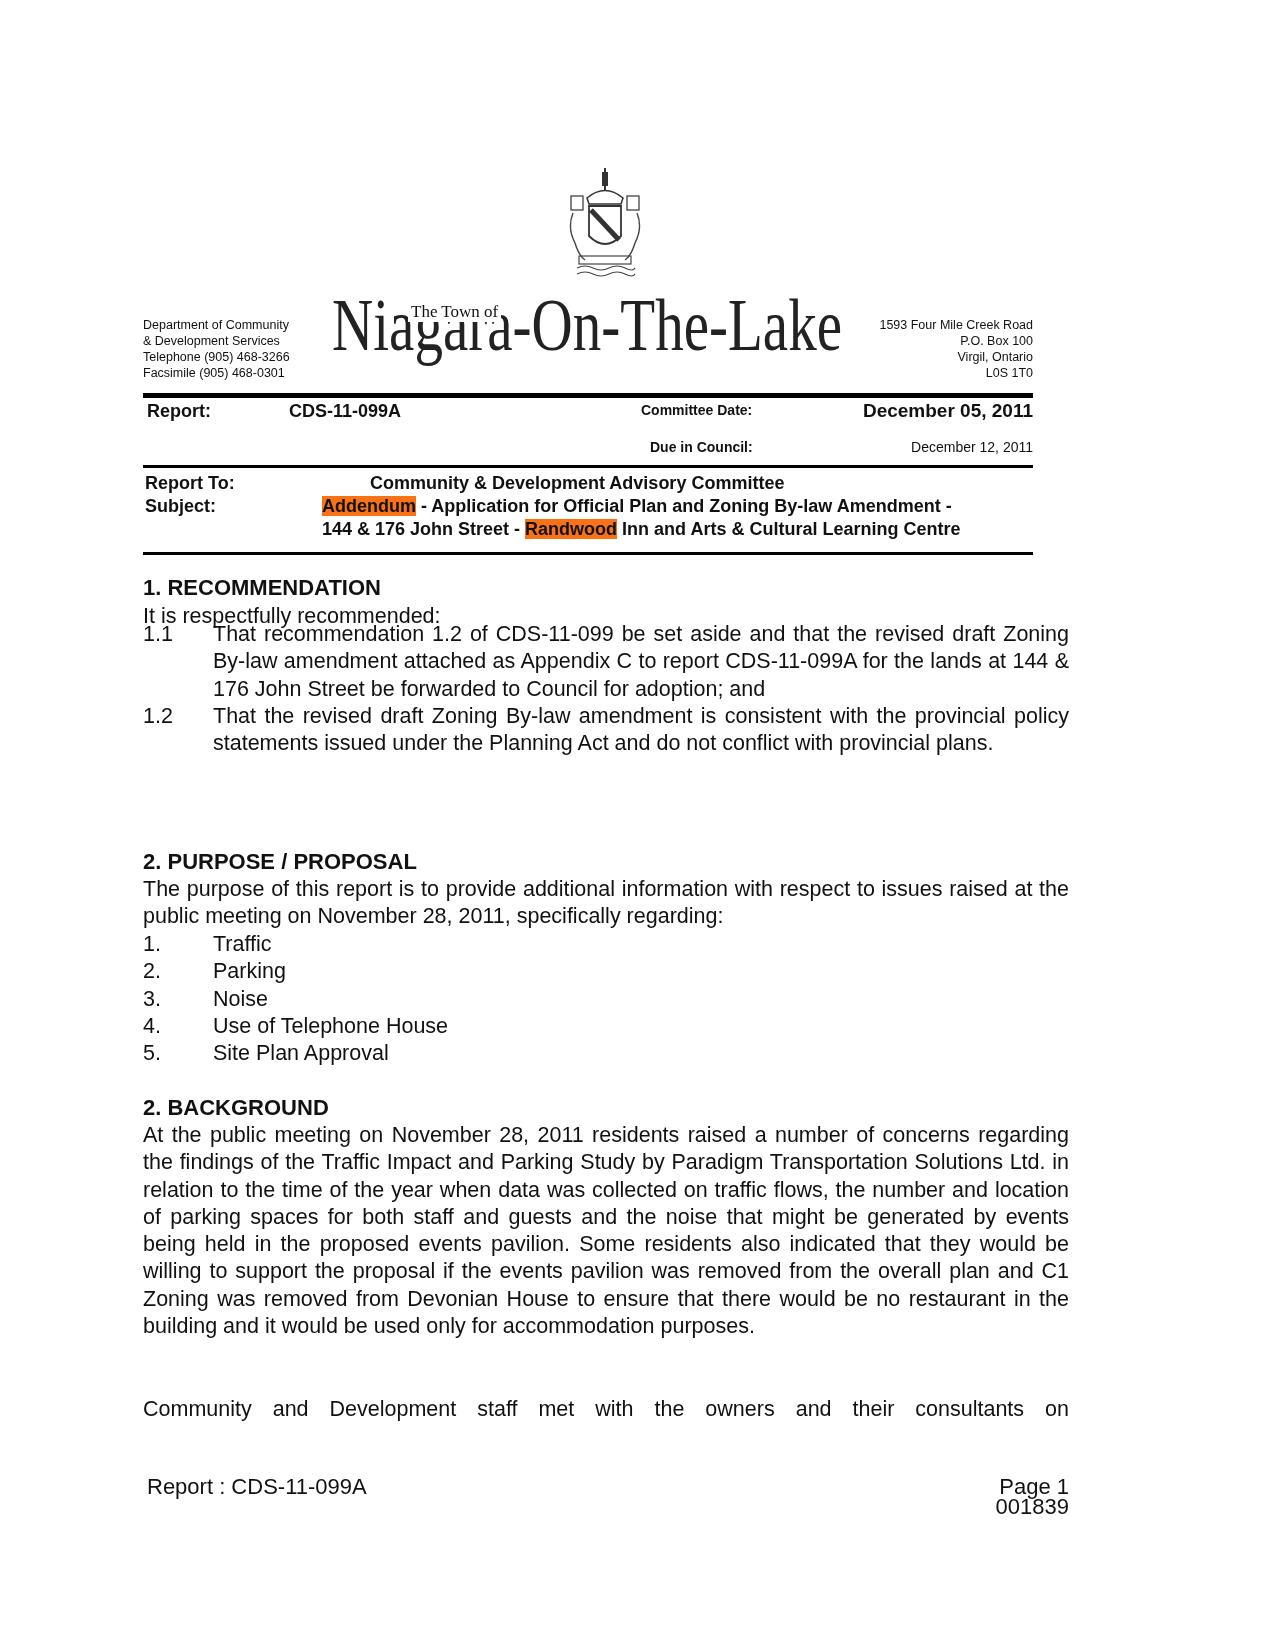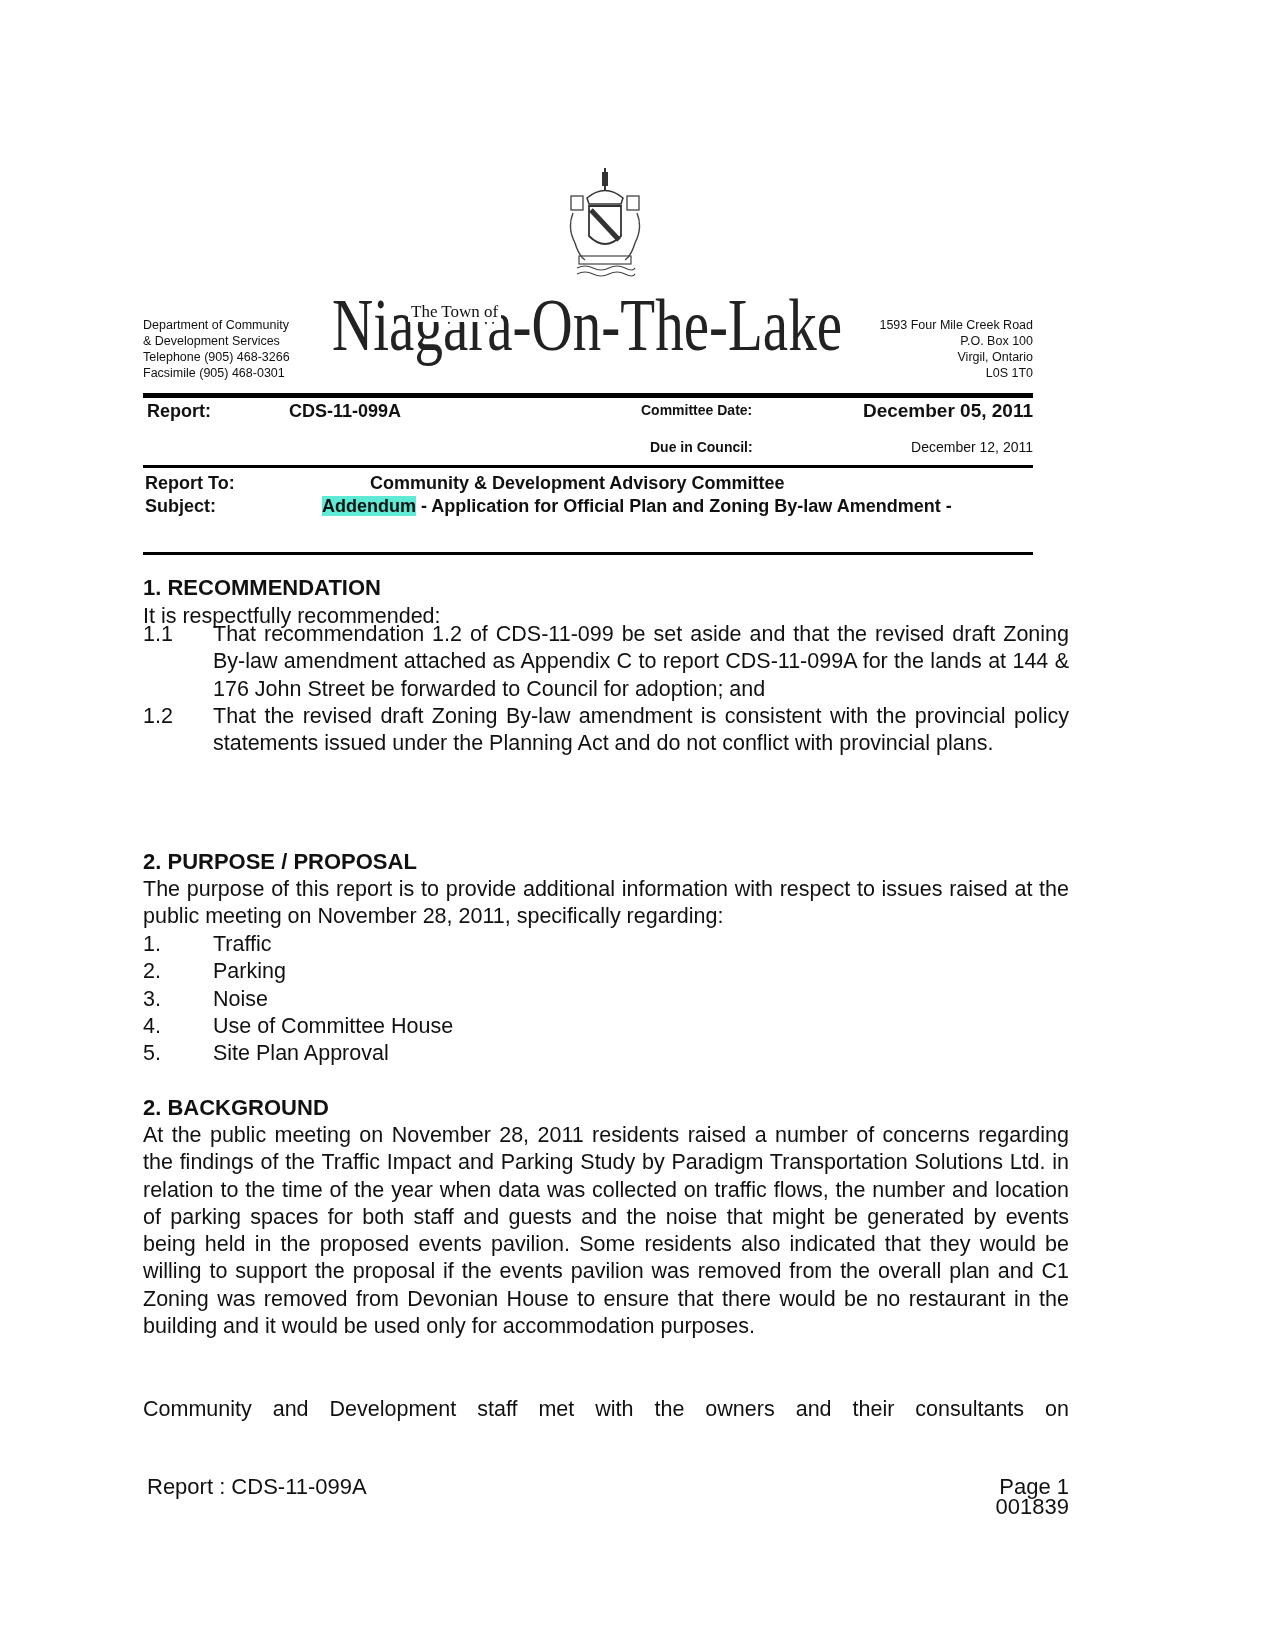--- a/index.html
+++ b/index.html
@@ -31,21 +31,21 @@
   #committee-label { left: 641px; top: 402px; font-size: 14px; font-weight: bold; }
   #committee-date { right: 242px; top: 400px; font-size: 19px; font-weight: bold; }
   #council-label { left: 650px; top: 439px; font-size: 14px; font-weight: bold; }
   #council-date { right: 242px; top: 439px; font-size: 14px; }
 
   .subj { font-size: 18px; font-weight: bold; line-height: 23px; }
   #reportto-label { left: 145px; top: 472px; }
   #subject-label { left: 145px; top: 495px; }
   #reportto-val { left: 322px; top: 472px; margin-left: 48px; }
   #subject-val { left: 322px; top: 495px; width: 720px; }
-  .hl { background: #5eead4; }
+  .hl { background: #f97316; }
 
   
   .body { font-size: 21.5px; line-height: 27.3px; }
   .h { font-size: 22px; font-weight: bold; }
   #sec1-h { left: 143px; top: 575px; }
   #sec1-intro { left: 143px; top: 603px; }
   .rec { left: 143px; width: 926px; }
   .rec .num { position: absolute; left: 0; top: 0; }
   .rec .txt { margin-left: 70px; text-align: justify; text-align-last: left; }
   #rec1 { top: 621px; }
@@ -120,20 +120,21 @@
 <div id="council-label" class="abs">Due in Council:</div>
 <div id="council-date" class="abs">December 12, 2011</div>
 
 <div id="rule2" class="abs rule"></div>
 
 <div id="reportto-label" class="abs subj">Report To:</div>
 <div id="subject-label" class="abs subj">Subject:</div>
 <div id="reportto-val" class="abs subj">Community &amp; Development Advisory Committee</div>
 <div id="subject-val" class="abs subj">
   <div><span class="hl">Addendum</span><span> - Application for Official Plan and Zoning By-law Amendment -</span></div>
+  <div><span>144  &amp; 176 John Street - </span><span class="hl">Randwood</span><span> Inn and Arts &amp; Cultural Learning Centre</span></div>
 </div>
 
 <div id="rule3" class="abs rule"></div>
 
 <div id="sec1-h" class="abs h">1. RECOMMENDATION</div>
 <div id="sec1-intro" class="abs body">It is respectfully recommended:</div>
 <div id="rec1" class="abs rec body">
   <span class="num">1.1</span>
   <div class="txt">That recommendation 1.2 of CDS-11-099 be set aside and that the revised draft Zoning By-law amendment attached as Appendix C to report CDS-11-099A for the lands at 144 &amp; 176 John Street be forwarded to Council for adoption; and</div>
 </div>
@@ -152,21 +153,21 @@
   <div class="li">
       <span class="n">2.</span>
       <span class="t">Parking</span>
     </div>
   <div class="li">
       <span class="n">3.</span>
       <span class="t">Noise</span>
     </div>
   <div class="li">
       <span class="n">4.</span>
-      <span class="t">Use of Committee House</span>
+      <span class="t">Use of Telephone House</span>
     </div>
   <div class="li">
       <span class="n">5.</span>
       <span class="t">Site Plan Approval</span>
     </div>
 </div>
 
 <div id="sec3-h" class="abs h">2. BACKGROUND</div>
 <div id="sec3-p1" class="abs body">At the public meeting on November 28, 2011 residents raised a number of concerns regarding the findings of the Traffic Impact and Parking Study by Paradigm Transportation Solutions Ltd. in relation to the time of the year when data was collected on traffic flows, the number and location of parking spaces for both staff and guests and the noise that might be generated by events being held in the proposed events pavilion. Some residents also indicated that they would be willing to support the proposal if the events pavilion was removed from the overall plan and C1 Zoning was removed from Devonian House to ensure that there would be no restaurant in the building and it would be used only for accommodation purposes.</div>
 <div id="sec3-p2" class="abs body">Community and Development staff met with the owners and their consultants on</div>

